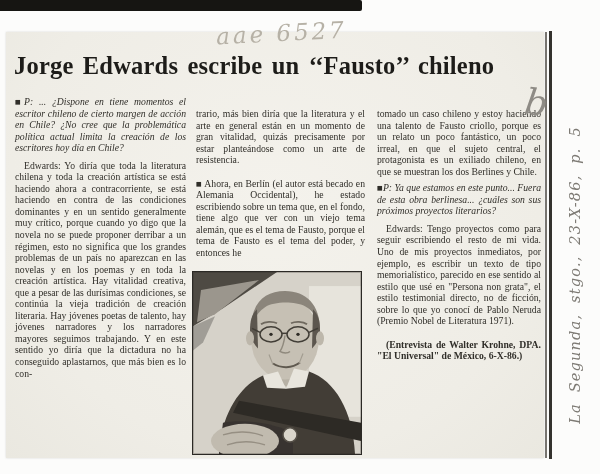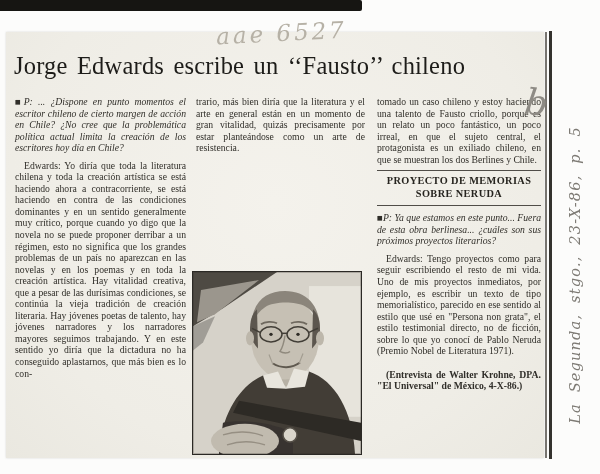--- a/index.html
+++ b/index.html
@@ -22,32 +22,32 @@
   .edge-line-thin{
     position:absolute;left:545px;top:32px;width:2px;height:426px;
     background:#77746f;
   }
   .edge-line-thick{
     position:absolute;left:549px;top:31px;width:3px;height:428px;
     background:#34322e;
   }
   .title{
     position:absolute;left:8px;top:5px;width:532px;
-    font-size:24.5px;line-height:26.5px;font-weight:normal;
+    font-size:24.5px;line-height:26.5px;font-weight:bold;
     color:#1d1c19;letter-spacing:0.2px;word-spacing:3px;
   }
   .col{
     position:absolute;top:64px;
     font-size:9.7px;line-height:11.55px;color:#302e29;
     text-align:justify;
   }
   .col p{margin:0 0 5px 0;}
   .col p.answer{text-indent:9px;margin-bottom:12px;}
   .col p.question{font-style:italic;margin-bottom:6px;}
-  .col p.cont{text-indent:0;}
+  .col p.cont{text-indent:0;margin-top:12px;}
   .col p.credit{font-weight:bold;text-indent:9px;margin-top:6px;}
   .col1{left:9px;width:171px;height:362px;}
   .col2{left:190px;width:169px;height:175px;}
   .col3{left:371px;width:164px;height:362px;}
   .subhead{
     border-top:1px solid #504d48;border-bottom:1px solid #504d48;
     margin:4px 0 6px 0;padding:4px 0 5px 0;
     text-align:center;font-weight:bold;font-size:10.3px;line-height:12.5px;
     letter-spacing:0.4px;color:#26241f;
   }
@@ -80,26 +80,27 @@
 
 <div class="top-bar"></div>
 
 <div class="clipping">
 
   <h1 class="title">
     <span>Jorge Edwards escribe un ‘‘Fausto’’ chileno</span><br>
   </h1>
 
   <div class="col col1">
-    <p class="question">■P: ... ¿Dispone en punto momentos el escritor chileno de cierto margen de acción en Chile? ¿No cree que la problemática política actual limita la creación de los escritores hoy día en Chile?</p>
+    <p class="question">■P: ... ¿Dispone en tiene momentos el escritor chileno de cierto margen de acción en Chile? ¿No cree que la problemática política actual limita la creación de los escritores hoy día en Chile?</p>
     <p class="answer">Edwards: Yo diría que toda la literatura chilena y toda la creación artística se está haciendo ahora a contracorriente, se está haciendo en contra de las condiciones dominantes y en un sentido generalmente muy crítico, porque cuando yo digo que la novela no se puede proponer derribar a un régimen, esto no significa que los grandes problemas de un país no aparezcan en las novelas y en los poemas y en toda la creación artística. Hay vitalidad creativa, que a pesar de las durísimas condiciones, se continúa la vieja tradición de creación literaria. Hay jóvenes poetas de talento, hay jóvenes narradores y los narradores mayores seguimos trabajando. Y en este sentido yo diría que la dictadura no ha conseguido aplastarnos, que más bien es lo con-</p>
   </div>
 
   <div class="col col2">
     <p class="cont">trario, más bien diría que la literatura y el arte en general están en un momento de gran vitalidad, quizás precisamente por estar planteándose como un arte de resistencia.</p>
+    <p class="cont">■ Ahora, en Berlín (el autor está becado en Alemania Occidental), he estado escribiendo sobre un tema que, en el fondo, tiene algo que ver con un viejo tema alemán, que es el tema de Fausto, porque el tema de Fausto es el tema del poder, y entonces he</p>
   </div>
 
   <div class="photo-frame">
     <svg viewBox="0 0 168 181" preserveAspectRatio="none">
       <rect width="168" height="181" fill="#d6d2c9"></rect>
       <rect x="116" y="14" width="52" height="130" fill="#e7e4dc"></rect>
       <path d="M0,0 L84,0 L30,36 L0,54 Z" fill="#4e4a43"></path>
       <path d="M8,18 L66,8 L22,42 L4,50 Z" fill="#9b968d"></path>
       <path d="M0,54 L22,44 L10,70 L0,78 Z" fill="#6d6press860" opacity="0.25"></path>
       <path d="M82,92 L104,92 L104,106 L93,114 L82,104 Z" fill="#b7b1a5"></path>
@@ -131,27 +132,23 @@
       <path d="M30,150 C50,146 80,150 100,160 L100,181 L26,181 Z" fill="#383330"></path>
       <ellipse cx="52" cy="168" rx="34" ry="17" fill="#c1bbaf"></ellipse>
       <path d="M30,162 C42,158 58,158 70,163 M34,172 C46,168 60,168 72,172" stroke="#968f83" stroke-width="1.3" fill="none"></path>
       <circle cx="97" cy="162" r="7" fill="#d9d5cb" stroke="#555048" stroke-width="1.5"></circle>
       <rect width="168" height="181" fill="none" stroke="#2b2925" stroke-opacity="0.25" stroke-width="2"></rect>
     </svg>
   </div>
 
   <div class="col col3">
     <p class="cont">tomado un caso chileno y estoy haciendo una talento de Fausto criollo, porque es un relato un poco fantástico, un poco irreal, en que el sujeto central, el protagonista es un exiliado chileno, en que se muestran los dos Berlines y Chile.</p>
-    <div class="subhead">
-      <span>PROYECTO DE MEMORIAS</span><br>
-      <span>SOBRE NERUDA</span>
-    </div>
     <p class="question">■P: Ya que estamos en este punto... Fuera de esta obra berlinesa... ¿cuáles son sus próximos proyectos literarios?</p>
     <p class="answer">Edwards: Tengo proyectos como para seguir escribiendo el resto de mi vida. Uno de mis proyectos inmediatos, por ejemplo, es escribir un texto de tipo memorialístico, parecido en ese sentido al estilo que usé en "Persona non grata", el estilo testimonial directo, no de ficción, sobre lo que yo conocí de Pablo Neruda (Premio Nobel de Literatura 1971).</p>
-    <p class="credit">(Entrevista de Walter Krohne, DPA. "El Universal" de México, 4-X-86.)</p>
+    <p class="credit">(Entrevista de Walter Krohne, DPA. "El Universal" de México, 6-X-86.)</p>
   </div>
 
 </div>
 
 <div class="edge-line-thin"></div>
 <div class="edge-line-thick"></div>
 
 <div class="pencil-note">aae 6527</div>
 <div class="margin-citation">La Segunda, stgo., 23-X-86, p. 5</div>
 <div class="margin-mark">b</div>

